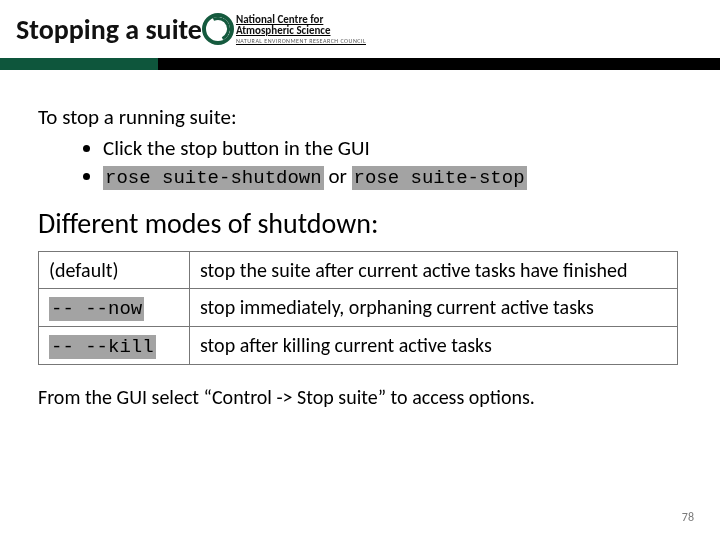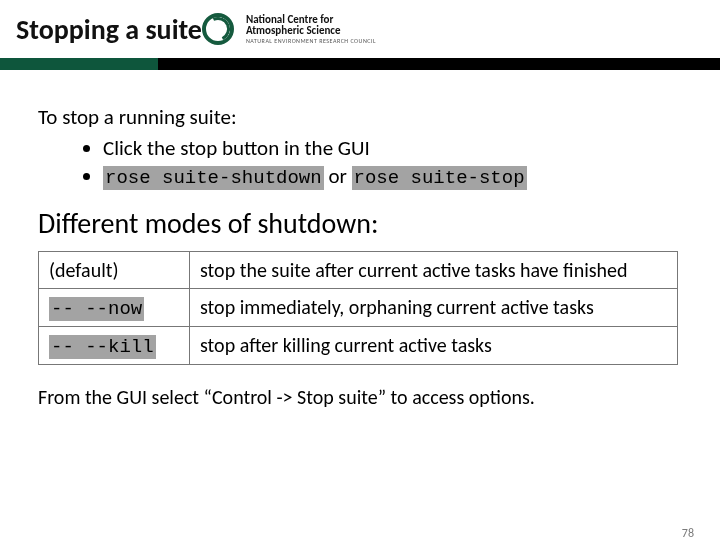--- a/index.html
+++ b/index.html
@@ -23,21 +23,22 @@
     box-sizing: border-box;
   }
   .header .title {
     font-weight: bold;
     font-size: 28px;
     color: #111;
   }
   .header .logo {
     display: flex;
     align-items: center;
-    gap: 12px;
+    gap: 2px;
+    text-decoration: underline;
   }
   .logo-mark {
     width: 32px;
     height: 32px;
     border: 4px solid #155a3e;
     border-radius: 50%;
     box-sizing: border-box;
     display:flex;
     align-items:center;
     justify-content:center;
@@ -98,21 +99,21 @@
   table.modes td.opt {
     width: 130px;
     white-space: nowrap;
   }
   .foot {
     font-size: 20px;
   }
   .pagenum {
     position: absolute;
     right: 26px;
-    bottom: 0;
+    bottom: 16px;
     font-size: 12px;
     color: #7a7a7a;
   }
   .slide{position:relative;width:720px;height:540px;overflow:hidden;}
 </style>
 </head>
 <body>
 
 <div class="slide">
 

